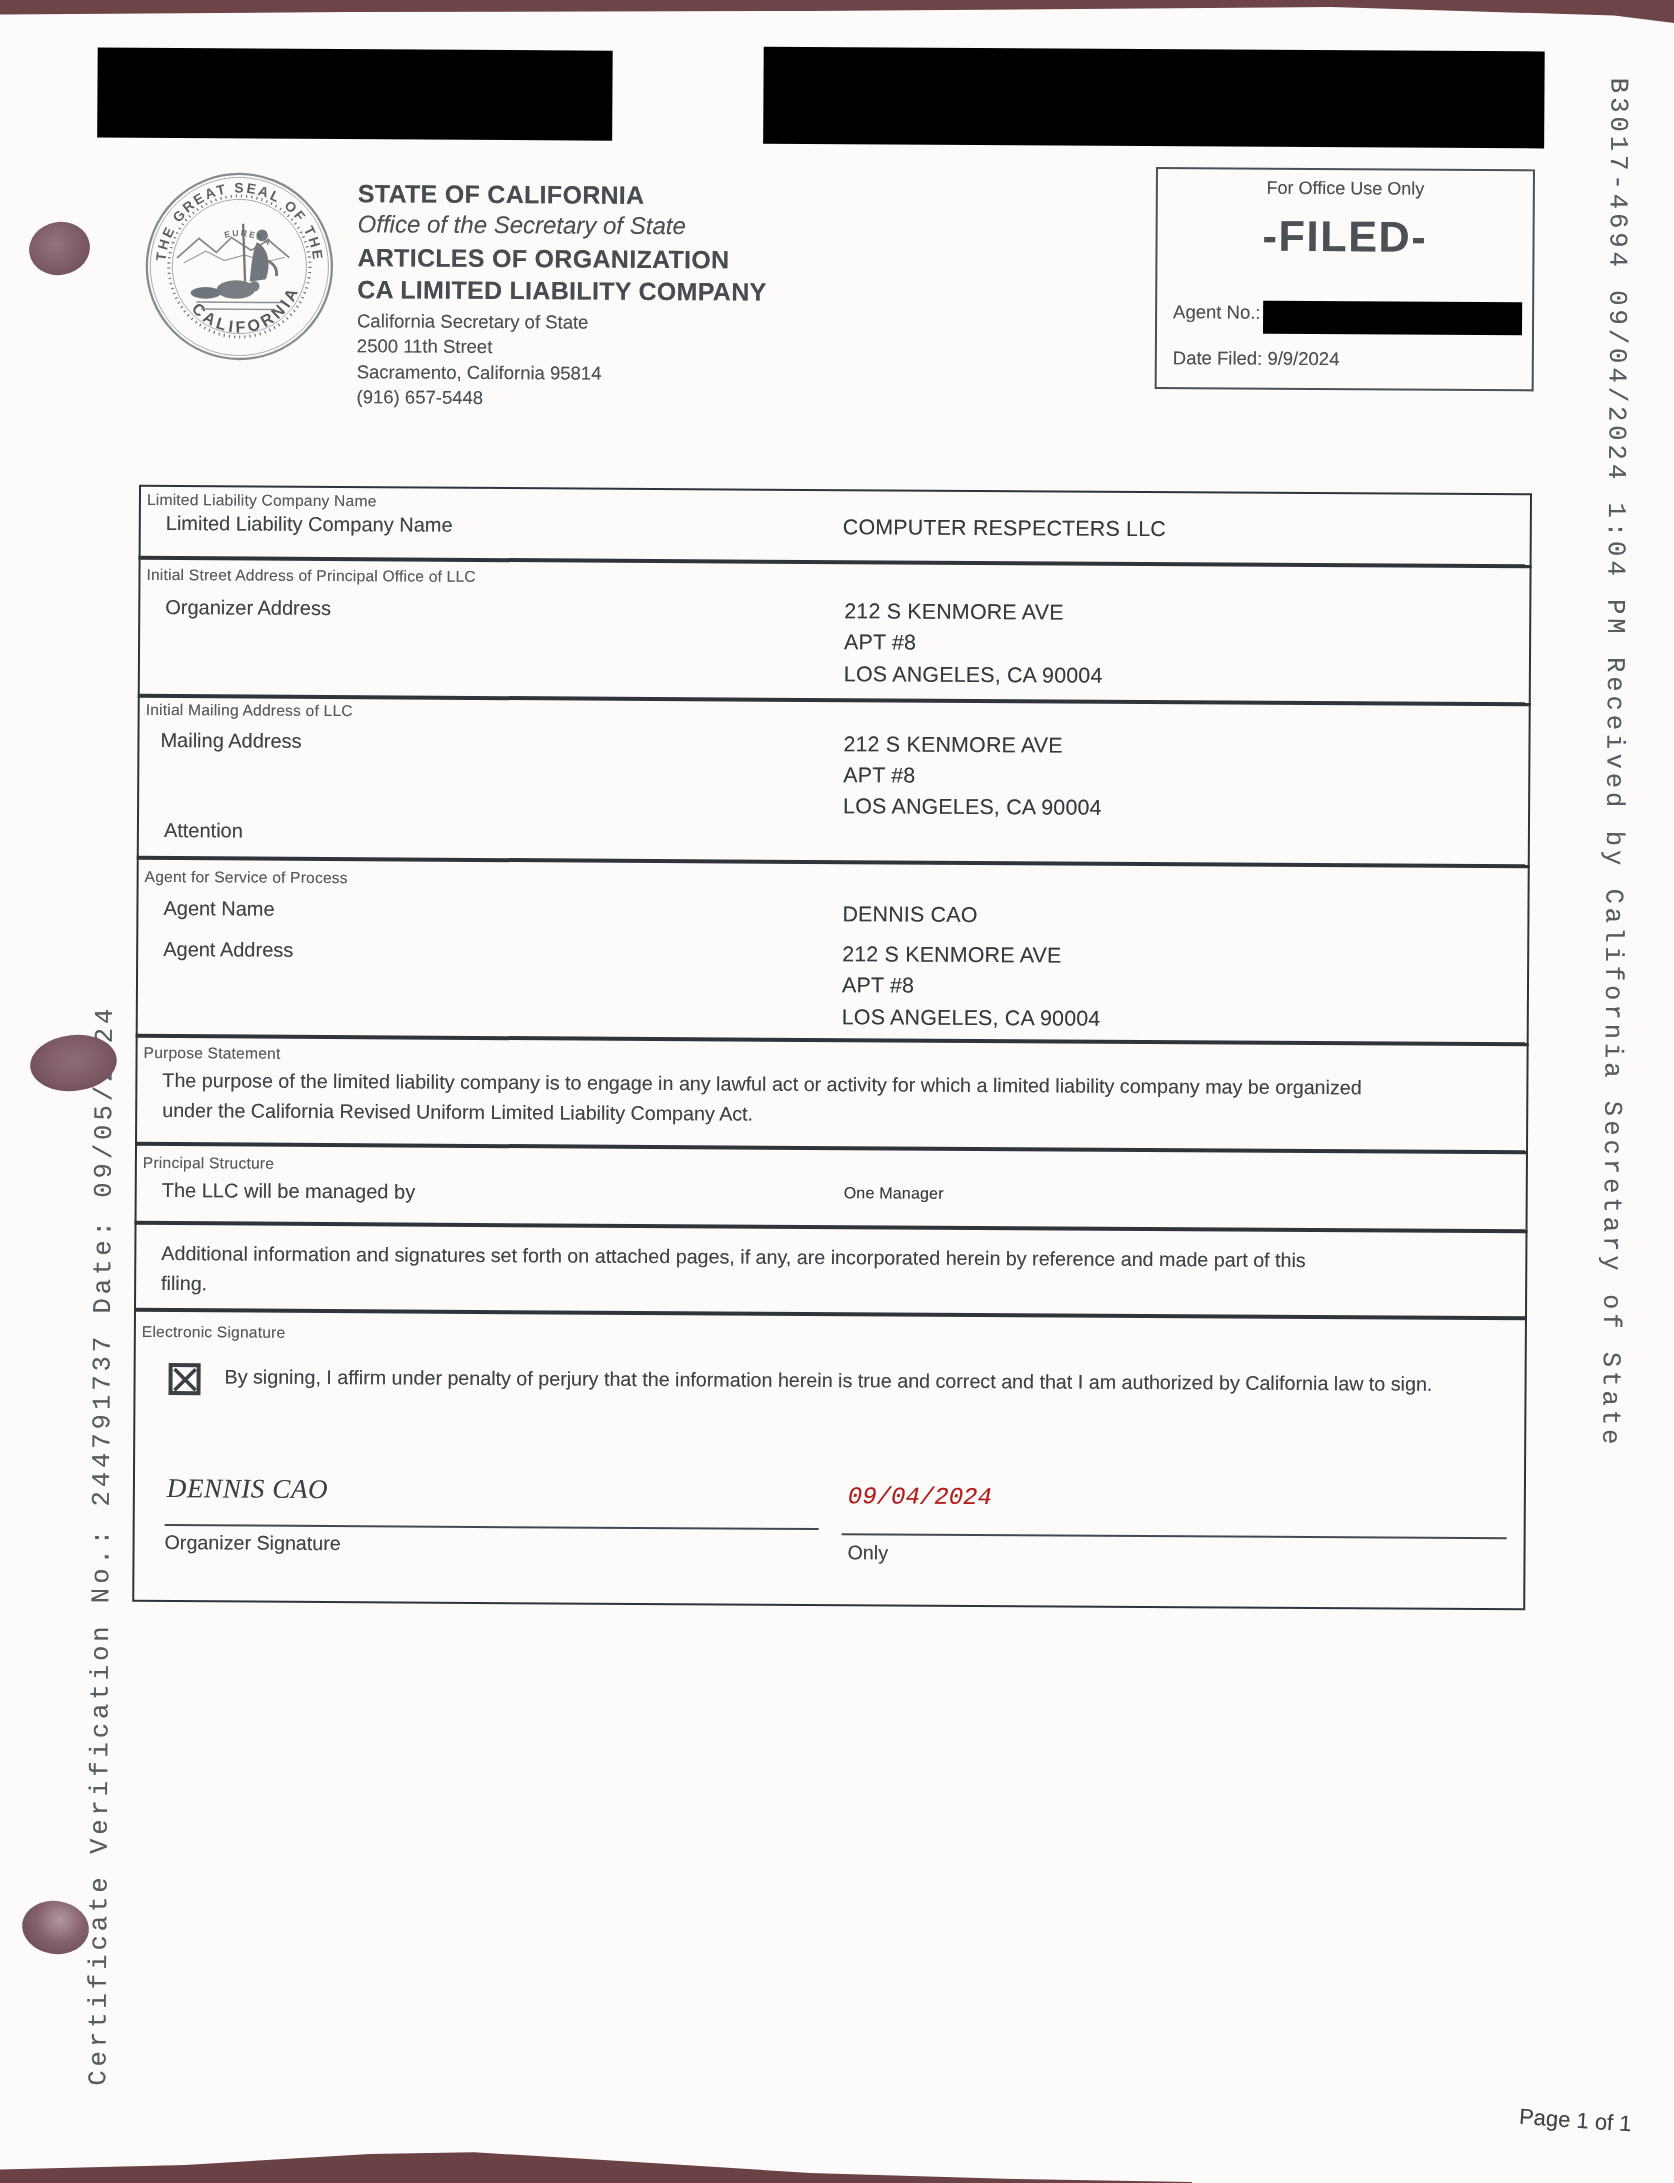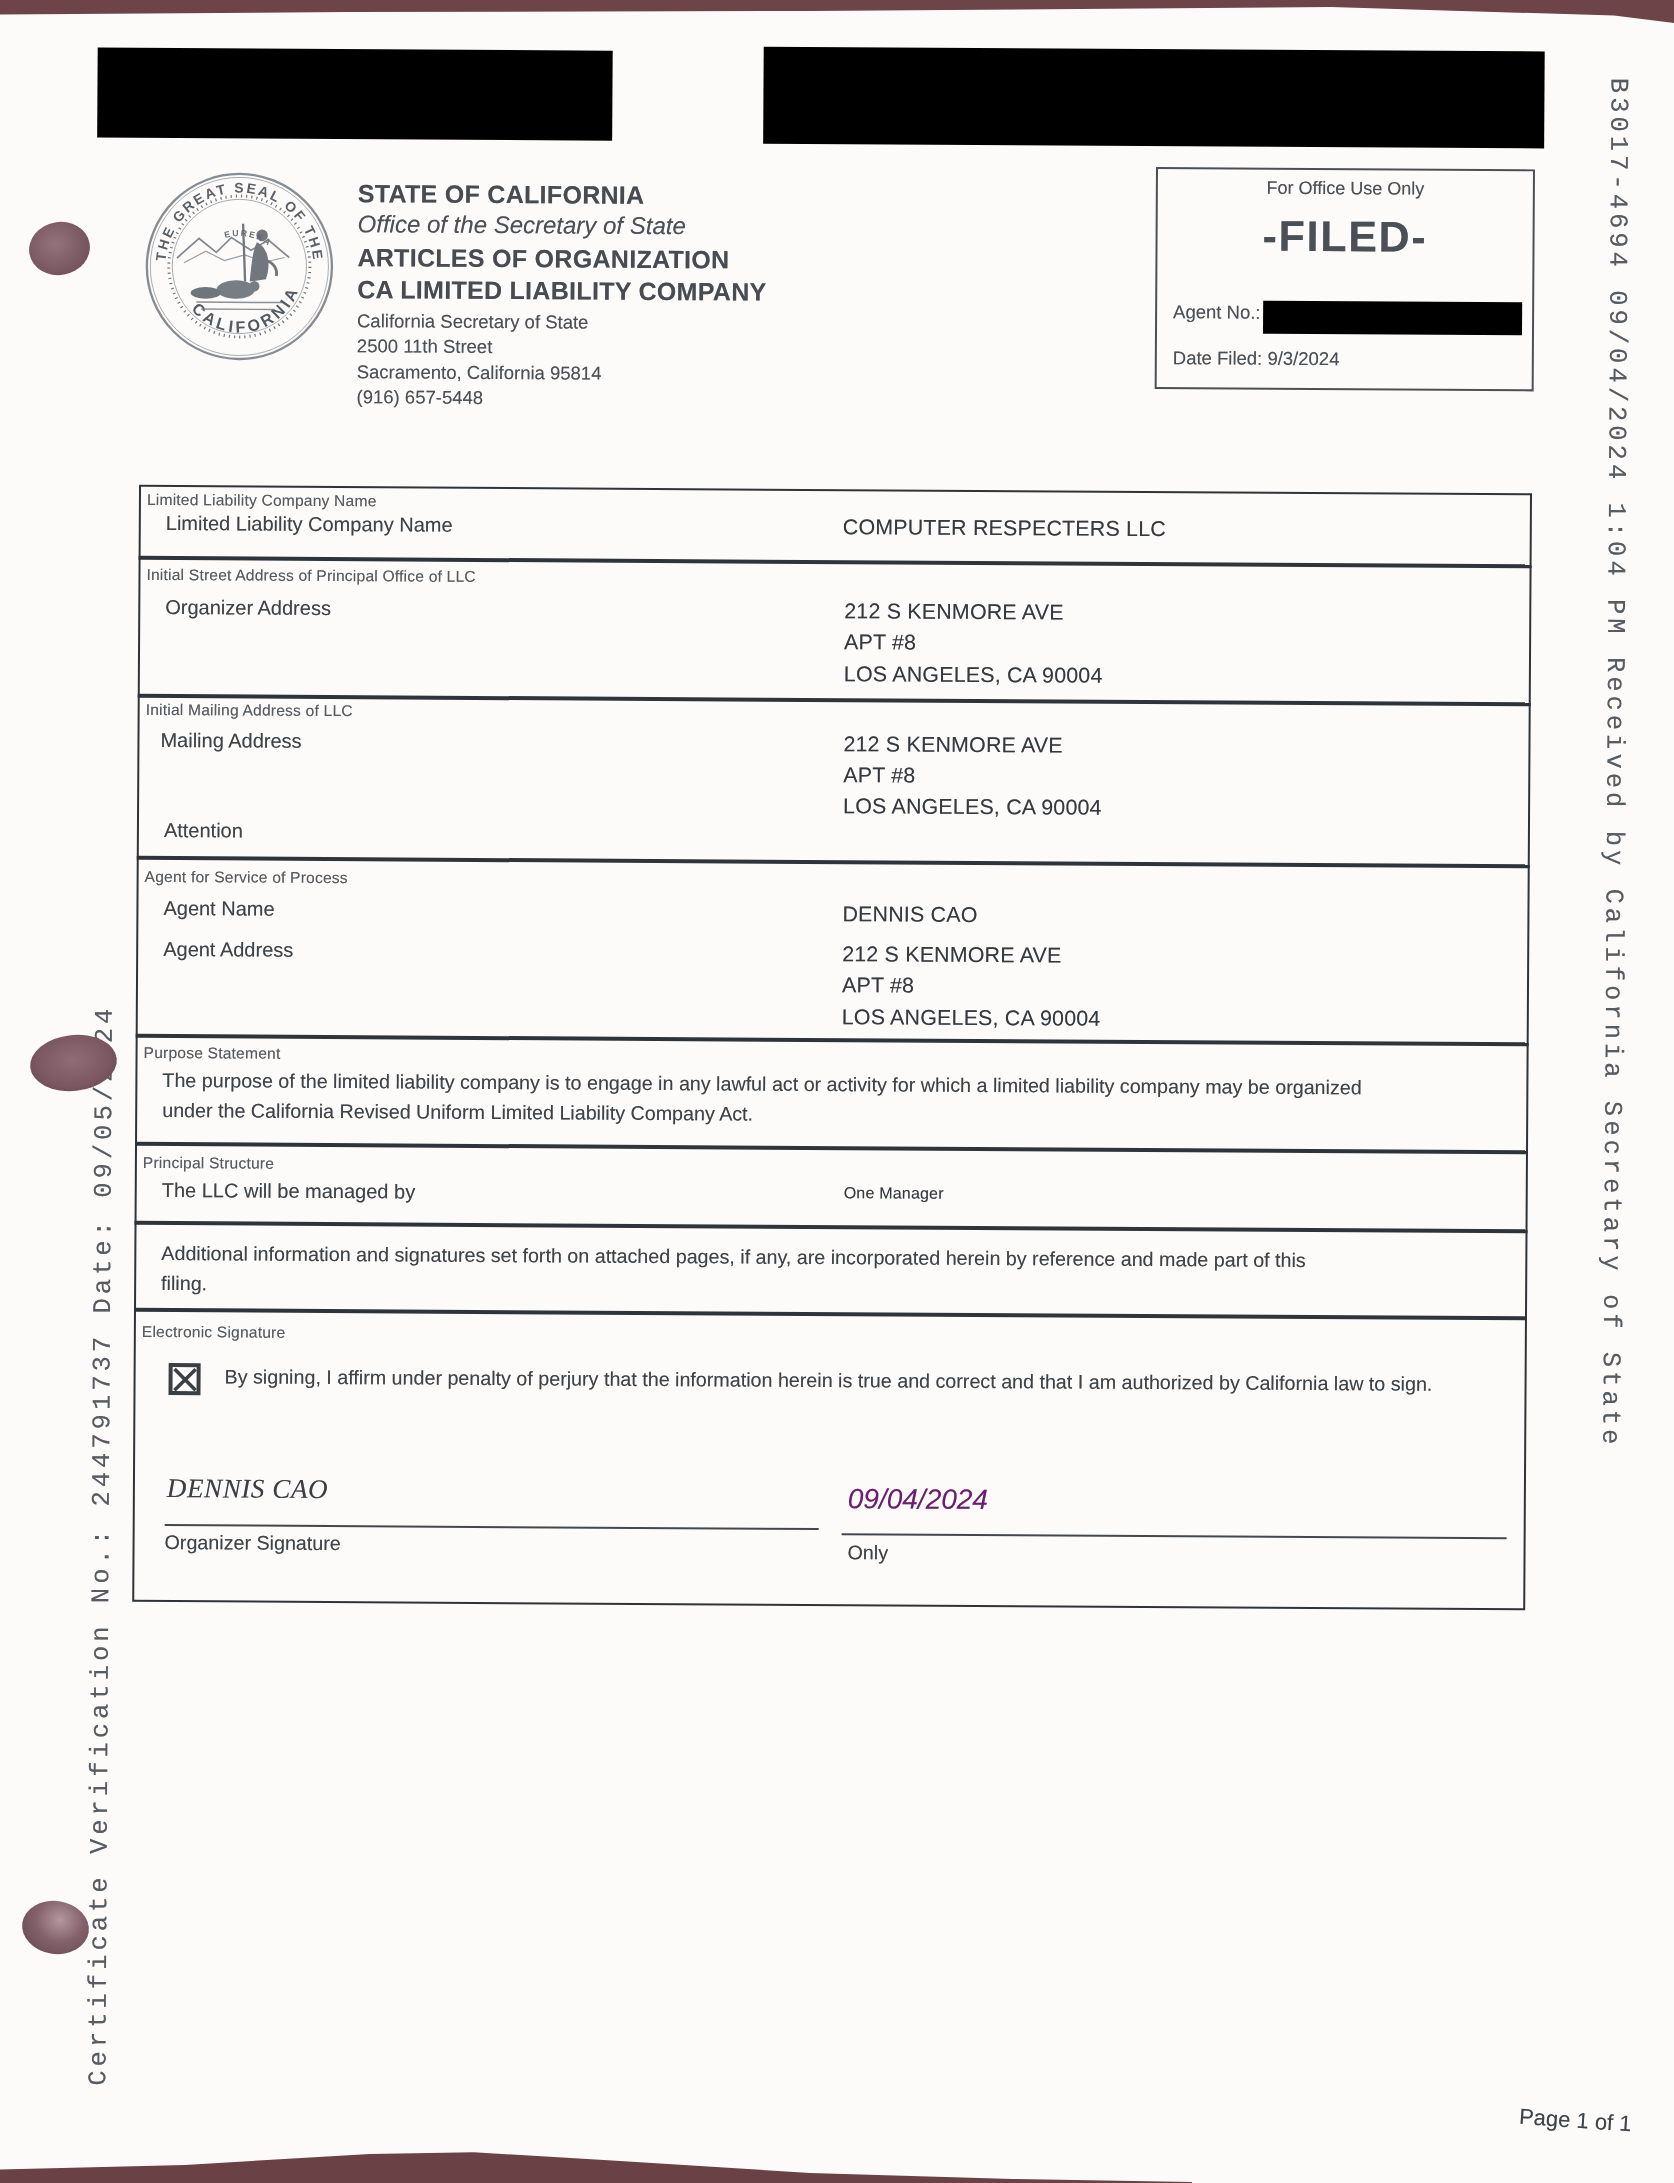--- a/index.html
+++ b/index.html
@@ -50,21 +50,21 @@
   .section > *{position:absolute;white-space:nowrap;}
   .sec-label{font-size:15.6px;color:#565b60;letter-spacing:0.2px;}
   .fld-label{font-size:20px;color:#3e4348;}
   .fld-value{font-size:21.4px;color:#353a40;letter-spacing:0.2px;}
   .para{font-size:19.7px;color:#3e4348;line-height:30px;white-space:normal !important;}
 
   .checkbox{width:32px;height:32px;border:4px solid #3a3f45;box-sizing:border-box;}
   .checkbox svg{position:absolute;left:-1.2px;top:-1.2px;}
 
   .sig-name{font-family:"Liberation Serif",serif;font-style:italic;font-size:27px;color:#3a3f45;letter-spacing:0.6px;}
-  .sig-date{font-family:Liberation Sans, sans-serif;font-style:italic;font-size:28px;color:#701a75;}
+  .sig-date{font-family:Liberation Mono, monospace;font-style:italic;font-size:24px;color:#b91c1c;}
   .sig-line{height:2.3px;background:#43484e;}
   .sig-label{font-size:19.7px;color:#3e4348;}
 
   
   .vstamp{font-family:"Liberation Mono",monospace;font-size:25.5px;letter-spacing:4px;color:#575c62;
           white-space:nowrap;text-shadow:0 0 0.6px rgba(87,92,98,.5);}
   .vstamp.right{left:1633px;top:68px;transform:rotate(90deg);transform-origin:0 0;}
   .vstamp.left{left:97px;top:2085px;transform:rotate(-90deg);transform-origin:0 0;}
 
   .page-num{left:1532px;top:2098px;font-size:22px;color:#3f444a;transform:rotate(3.5deg);white-space:nowrap;}
@@ -123,21 +123,21 @@
     <div class="hline h-small scan-ink" style="top:359px">Sacramento, California 95814</div>
     <div class="hline h-small scan-ink" style="top:384px">(916) 657-5448</div>
 
     <div class="office-box">
       <div class="title scan-ink">For Office Use Only</div>
       <div class="filed scan-ink">-FILED-</div>
       <div class="fileno scan-ink">Agent No.:</div>
       <div class="filebar"></div>
       <div class="datefiled scan-ink">
         <span>Date Filed:</span>
-        <span>9/3/2024</span>
+        <span>9/9/2024</span>
       </div>
     </div>
 
     <div class="form-table">
       <div class="divider" style="top:69px"></div>
       <div class="divider" style="top:207px"></div>
       <div class="divider" style="top:369px"></div>
       <div class="divider" style="top:547px"></div>
       <div class="divider" style="top:655px"></div>
       <div class="divider" style="top:734px"></div>

